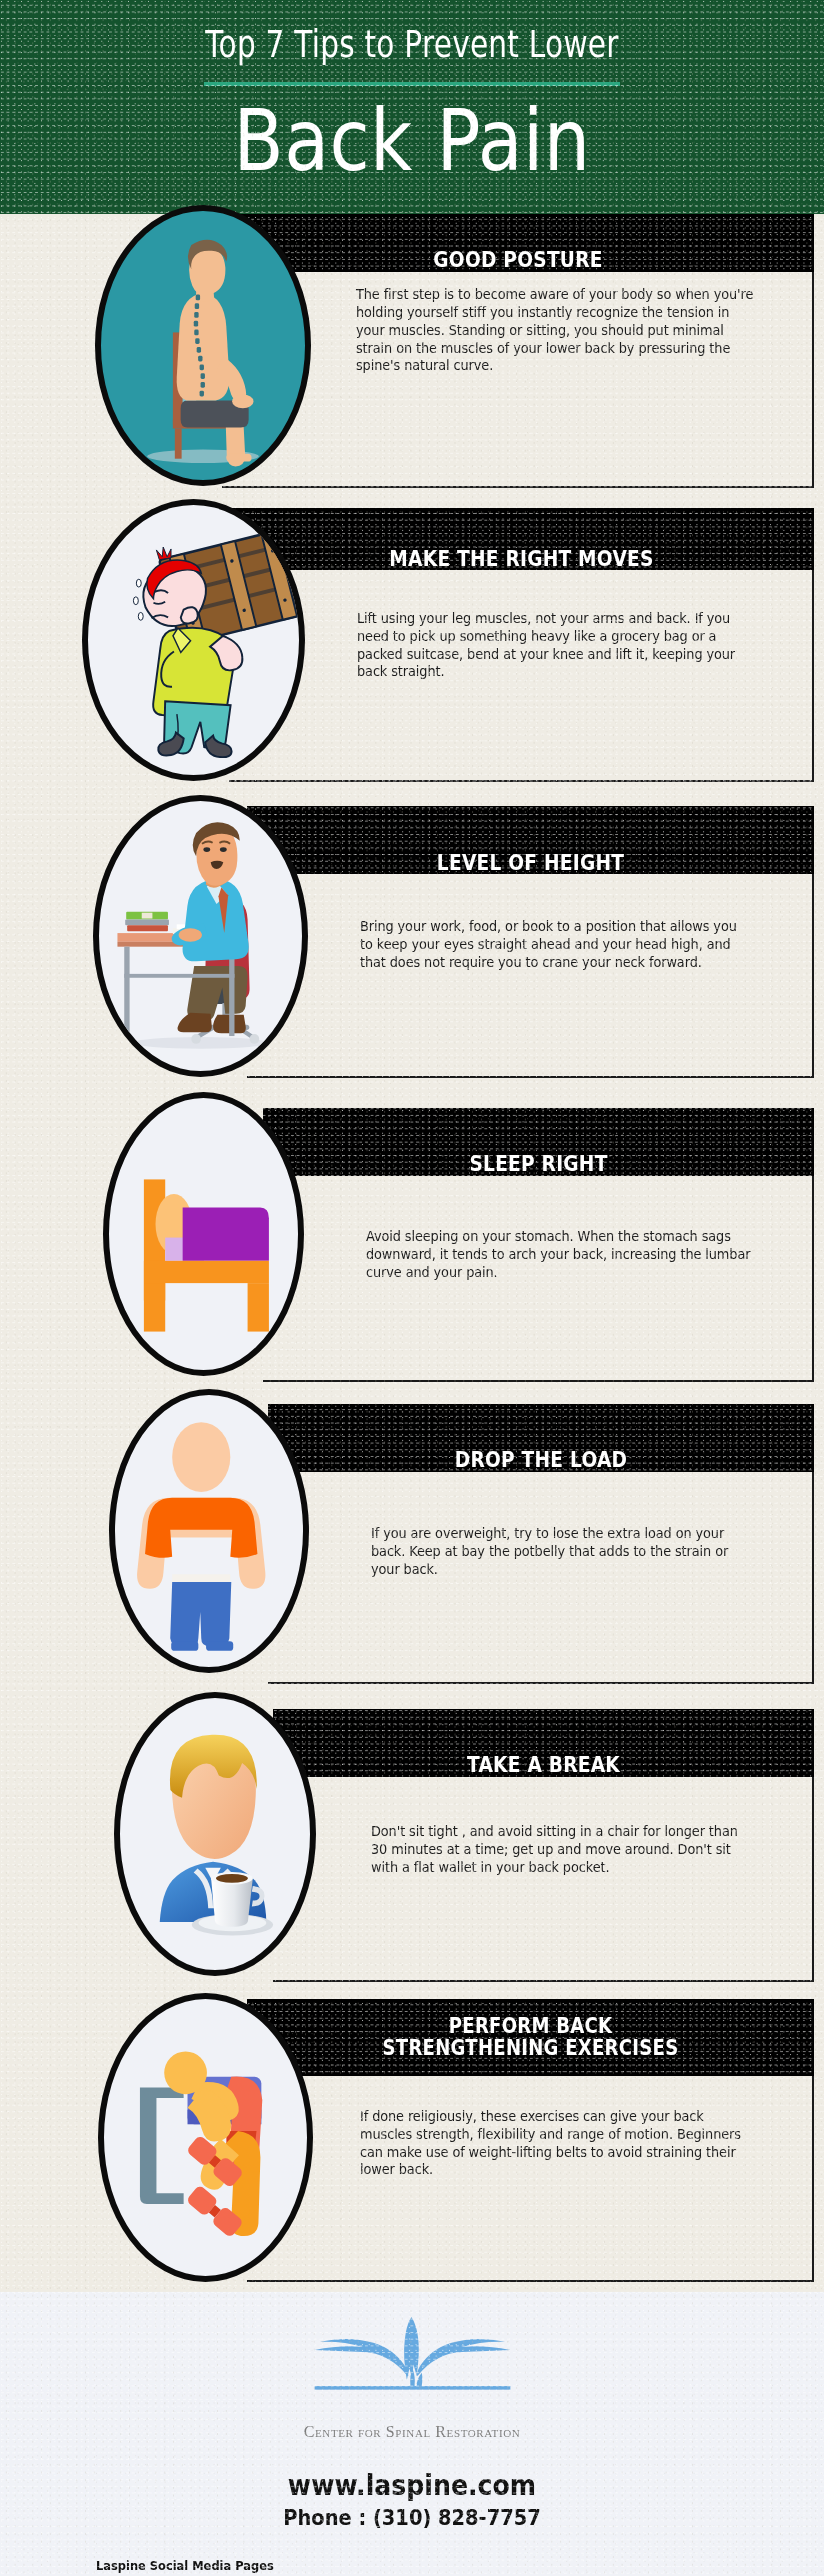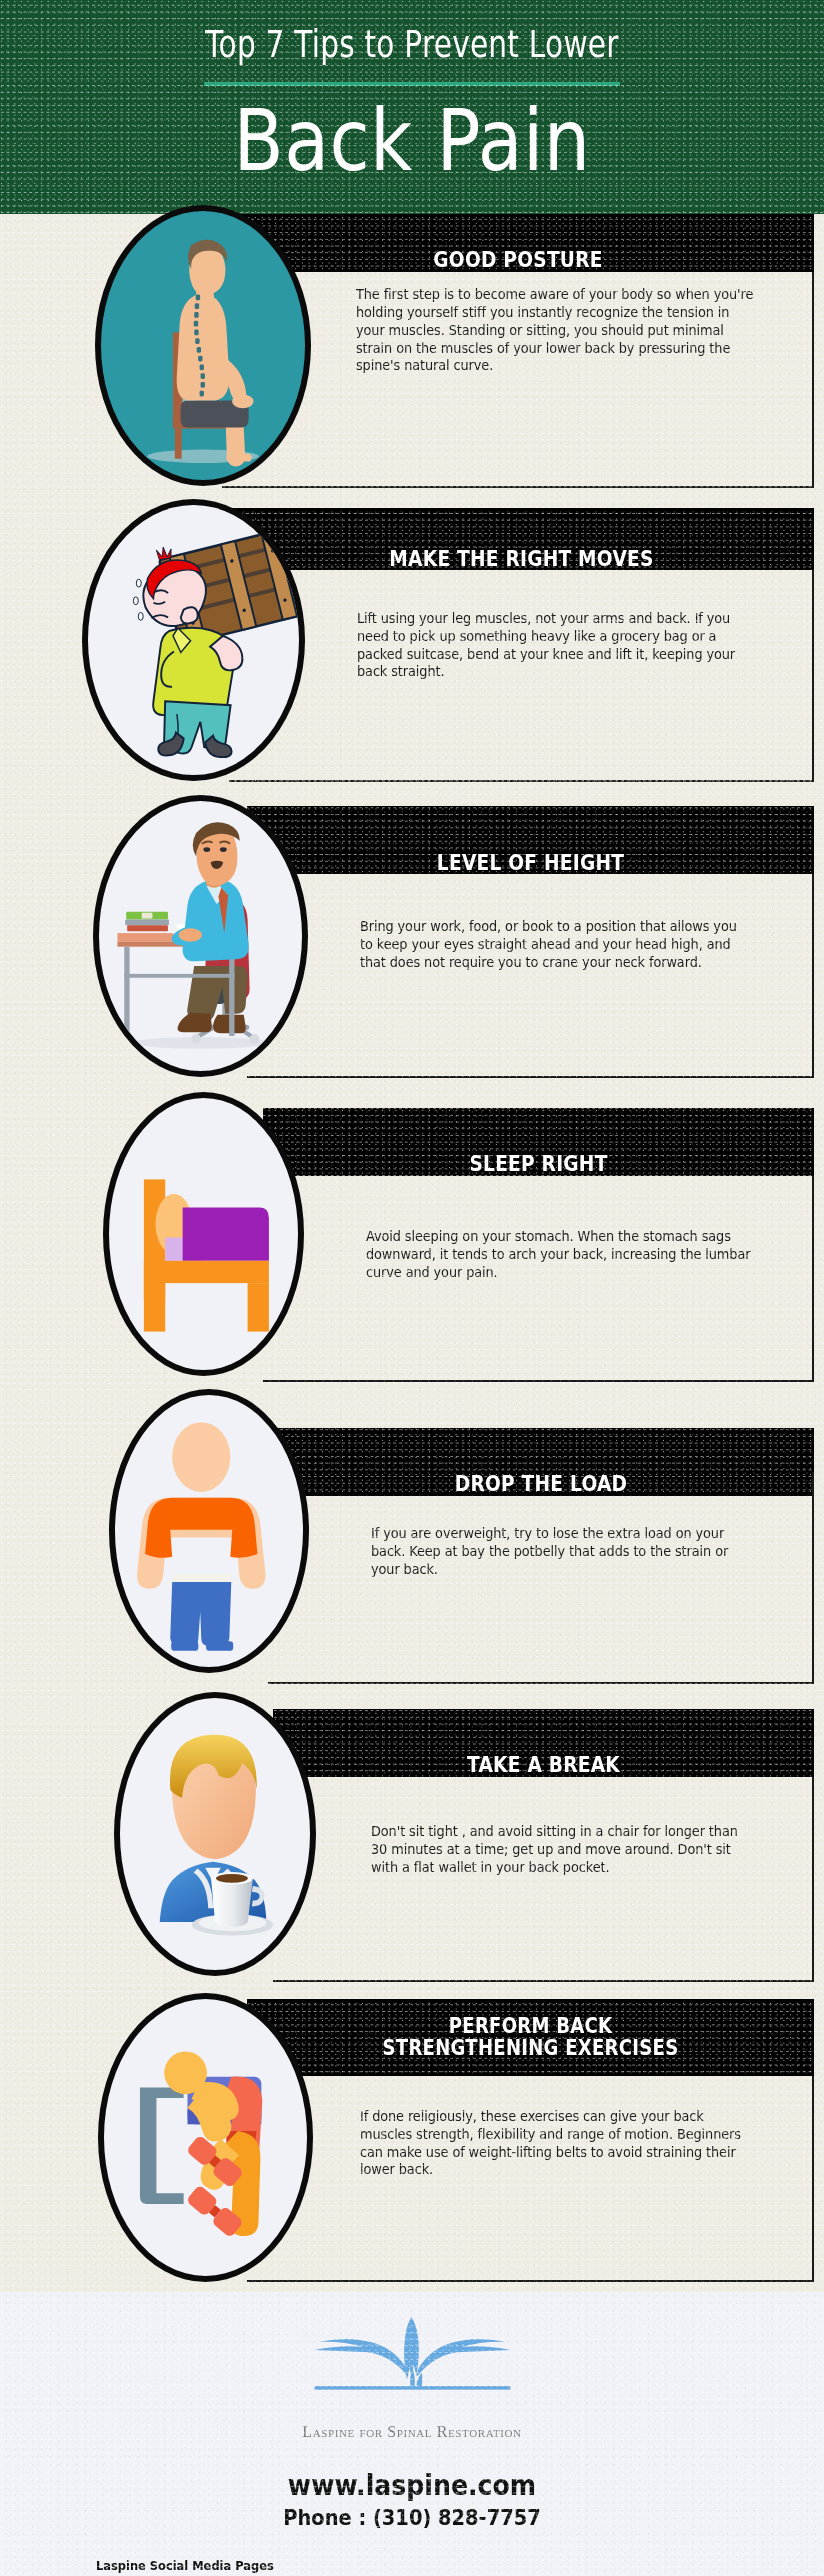--- a/index.html
+++ b/index.html
@@ -407,21 +407,21 @@
             <rect x="72" y="336" width="258" height="46" fill="#F8941E"></rect>
             <rect x="72" y="382" width="44" height="100" fill="#F8941E"></rect>
             <rect x="286" y="382" width="44" height="100" fill="#F8941E"></rect>
           </svg>
         </div>
       </div>
     </div>
 
     <div class="card" style="height:298px;">
       <div class="card-inner">
-        <div class="title-bar" style="left:268px; top:17.5px; width:546px; height:68px;margin-top:24px;">
+        <div class="title-bar" style="left:268px; top:17.5px; width:546px; height:68px;">
           <span>DROP THE LOAD</span>
         </div>
         <div class="body-box" style="left:268px; top:86px; width:546px; height:212px; padding:53px 26px 0 103px;">
           <p>If you are overweight, try to lose the extra load on your back. Keep at bay the potbelly that adds to the strain or your back.</p>
         </div>
         <div class="bubble" style="left:109px; top:3.1px; width:200px; height:284px;">
           <svg class="art" viewBox="0 0 388 552">
 
             <ellipse cx="178" cy="128" rx="60" ry="72" fill="#FBCBA4"></ellipse>
 
@@ -543,21 +543,21 @@
 
     <div id="logo-wrap">
       <svg class="spine-mark" width="299" height="103" viewBox="0 0 580 200">
         <path d="M288 4 q16 26 14 74 q-1 22 -4 40 l-6 -22 l-3 26 l-5 -18 l-5 22 q-8 -44 -4 -78 q3 -30 13 -44z" fill="#66A9E0"></path>
         <path d="M280 118 q-36 -44 -86 -46 q-50 -2 -94 -4 q50 -10 94 -6 q-40 -12 -84 -10 q56 -12 104 2 q40 12 62 46 q6 10 6 18z" fill="#66A9E0"></path>
         <path d="M300 118 q36 -44 86 -46 q50 -2 94 -4 q-50 -10 -94 -6 q40 -12 84 -10 q-56 -12 -104 2 q-40 12 -62 46 q-6 10 -6 18z" fill="#66A9E0"></path>
         <path d="M290 104 q6 16 4 34 l-8 0 q-2 -20 4 -34z" fill="#66A9E0"></path>
         <path d="M308 112 q-10 12 -10 26 l10 0 q2 -16 0 -26z" fill="#66A9E0"></path>
         <rect x="100" y="138" width="380" height="7" fill="#66A9E0"></rect>
       </svg>
-      <div id="org-tagline">Laspine for Spinal Restoration</div>
+      <div id="org-tagline">Center for Spinal Restoration</div>
     </div>
 
     <div id="website">www.laspine.com</div>
     <div id="phone">Phone : (310) 828-7757</div>
 
     <div id="social">
       <div id="social-heading">Laspine Social Media Pages</div>
 
     </div>
 

